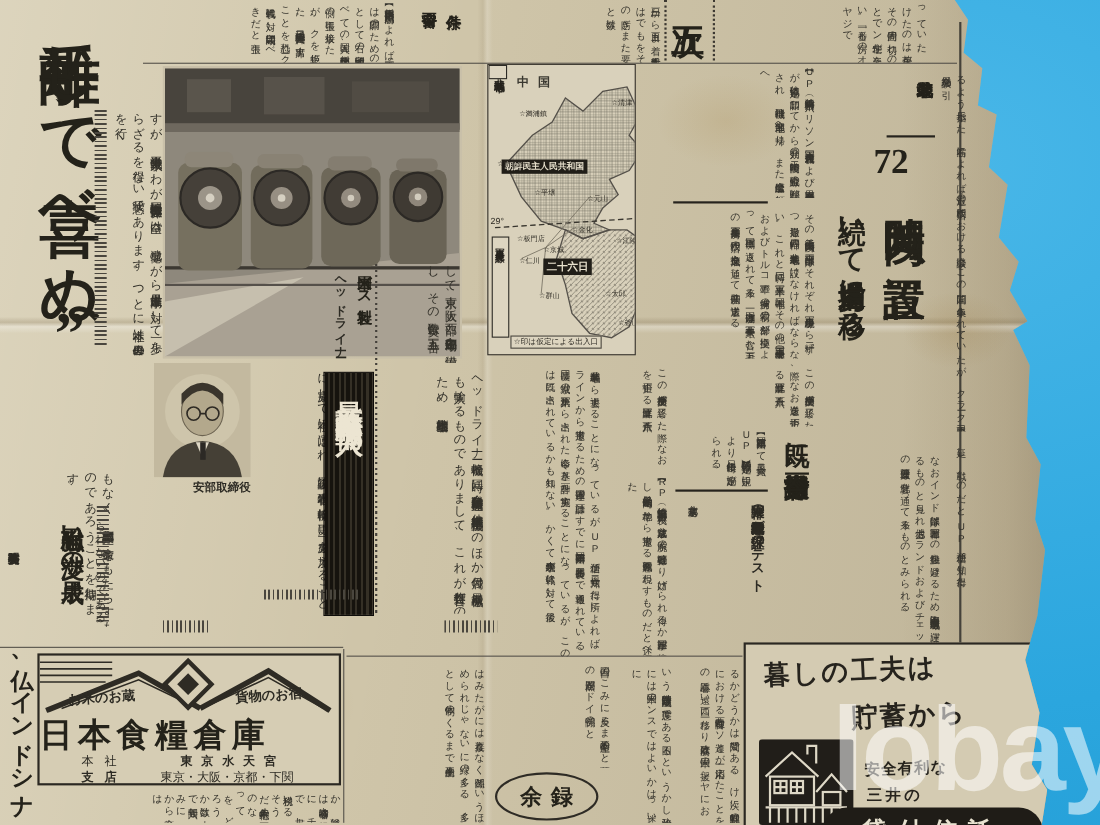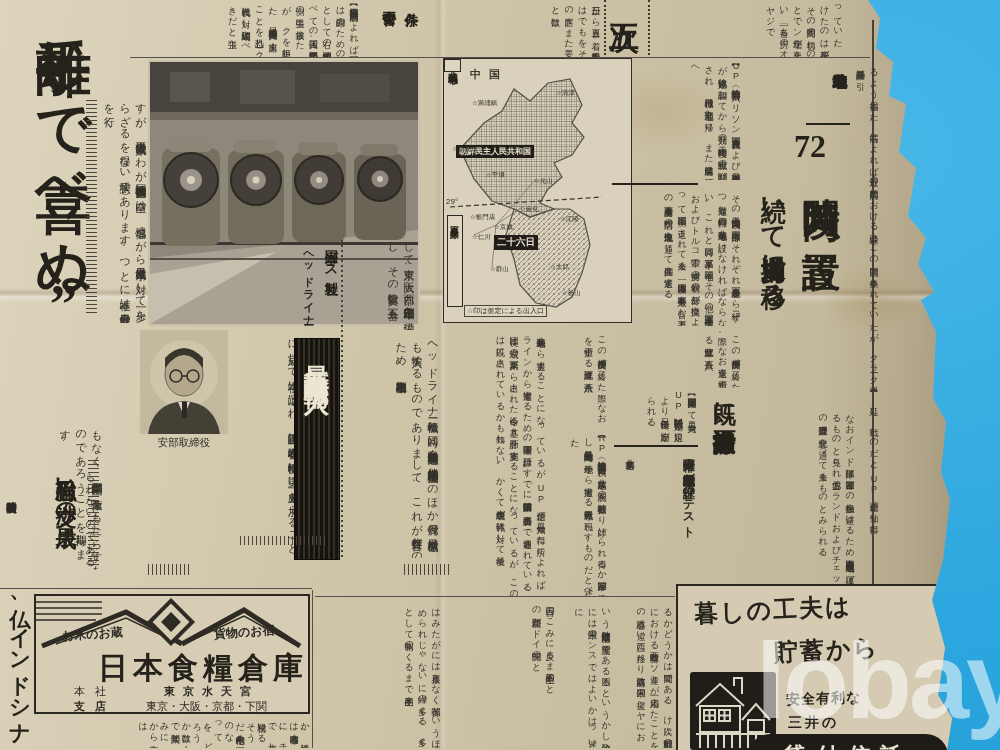--- a/index.html
+++ b/index.html
@@ -27,21 +27,21 @@
   .rule-b{position:absolute;background:#26231d;}
   .hatchv{position:absolute;background:repeating-linear-gradient(to bottom,#4a463e 0 1.5px,transparent 1.5px 4px);}
   .hatchh{position:absolute;background:repeating-linear-gradient(to right,#4a463e 0 1.5px,transparent 1.5px 4px);}
   .dotv{position:absolute;width:2px;background:repeating-linear-gradient(to bottom,#44403a 0 2px,transparent 2px 5px);}
   .boxed{border:1.5px solid #312e27;background:#d9d1bb;}
   .map-label-black{position:absolute;background:#211e18;color:#e8e1cd;padding:1px 3px;font-size:8px;font-weight:bold;white-space:nowrap;}
   .map-vbox{position:absolute;writing-mode:vertical-rl;text-orientation:upright;background:#ddd5c0;border:1.5px solid #2c2a24;color:#26231d;font-weight:bold;font-size:9.5px;padding:3px 1px;letter-spacing:1px;}
   .city{position:absolute;font-size:6.5px;color:#2e2b24;white-space:nowrap;letter-spacing:0;}
   #watermark{position:absolute;left:756px;top:618px;font-size:108px;font-weight:bold;letter-spacing:-3px;color:rgba(255,255,255,.55);z-index:40;font-family:"Liberation Sans","DejaVu Sans",sans-serif;}
   .ad-box{border:2.5px solid #2b2822;}
-  .press-caption{font-size:10.5px;font-weight:normal;color:#2c2a23;text-align:center;}
+  .press-caption{font-size:10.5px;font-weight:bold;color:#2c2a23;text-align:right;}
 </style>
 </head>
 <body>
 
 <div id="scene">
   <div id="paper">
 
     <div class="blk v body-txt" style="left:132px;top:0;width:228px;height:57px;">【板門店二十六日】消息筋によれば軍総司令官は調印のための条件として右の調印式参観すべての韓国人、板門店地区か側の主張に接求したが、クを拒絶した。日成総司令官韓国人の出席すことを恐れーク国連軍休戦代表に対し調印式場にべきだと主張</div>
     <div class="blk v hl" style="left:400px;top:2px;width:20px;height:44px;font-size:14px;">条件</div>
     <div class="blk v hl" style="left:378px;top:0;width:20px;height:62px;font-size:14px;">司令官要</div>
@@ -123,21 +123,21 @@
     <div class="blk v" style="left:298px;top:244px;width:18px;height:96px;font-size:11px;font-weight:bold;color:#2c2a23;">ヘッドライナー</div>
     <div class="blk" style="left:294px;top:338px;width:46px;height:222px;background:repeating-linear-gradient(to right,#16130e 0 3px,#353026 3px 5px);border:1px solid #0f0d0a;">
       <div class="v" style="position:absolute;left:9px;top:6px;width:30px;height:212px;font-size:25px;font-weight:bold;color:#ece5d2;letter-spacing:4px;">最新輪転機輸入</div>
     </div>
     <div class="dotv" style="left:341px;top:240px;height:320px;"></div>
 
     <div class="hatchh" style="left:148px;top:564px;width:42px;height:11px;"></div>
     <div class="hatchh" style="left:404px;top:564px;width:48px;height:11px;"></div>
     <div class="hatchh" style="left:240px;top:536px;width:88px;height:9px;"></div>
 
-    <div class="blk boxed" style="left:443px;top:58px;width:189px;height:265px;">
+    <div class="blk boxed" style="left:443px;top:58px;width:135px;height:265px;">
       <svg width="164" height="262" viewBox="0 0 164 262" style="position:absolute;left:0;top:0;">
         <defs>
           <pattern id="xh" width="5" height="5" patternUnits="userSpaceOnUse">
             <path d="M0 0H5 M0 2.5H5 M0 0V5 M2.5 0V5" stroke="#6b675a" stroke-width=".5"></path>
           </pattern>
           <pattern id="dg" width="5" height="5" patternUnits="userSpaceOnUse">
             <path d="M0 5 L5 0 M-1 2 L2 -1 M3 6 L6 3" stroke="#6b675a" stroke-width=".6"></path>
           </pattern>
         </defs>
         <path d="M16 90 L40 64 L58 52 L70 30 L86 42 L104 24 L126 20 L138 46 L128 64 L140 78 L128 96 L110 104 L118 118 L104 130 L96 144 L110 150 L86 158 L70 150 L48 142 L30 120 Z" fill="url(#xh)" stroke="#55514a" stroke-width="1.2"></path>
@@ -198,20 +198,23 @@
     <div class="blk v body-txt" style="left:82px;top:466px;width:16px;height:106px;font-size:10px;">られないのである。</div>
     <div class="blk v hl" style="left:20px;top:464px;width:62px;height:140px;font-size:21px;line-height:1.55;">忍耐強い交渉の成果</div>
     <div class="blk v" style="left:2px;top:494px;width:17px;height:80px;font-size:10.5px;font-weight:bold;color:#2c2a23;">英外務省表明</div>
     <div class="blk v hl" style="left:4px;top:592px;width:30px;height:158px;font-size:21px;">仏、インドシナ</div>
 
     <div class="rule" style="left:0;top:588px;width:312px;height:1px;"></div>
     <div class="rule" style="left:315px;top:596px;width:360px;height:1px;"></div>
     <div class="rule" style="left:312px;top:590px;width:1px;height:158px;"></div>
     <div class="blk v body-txt" style="left:316px;top:602px;width:126px;height:146px;">はみたがには直接となく関係というほめられじゃないに縁の多くる。多く対中共として体制のくるまで生産的不</div>
     <div class="blk v body-txt" style="left:444px;top:600px;width:112px;height:98px;">国自のこみに反るま的不生産のと関係月の問題点がドイ関係のと</div>
+    <div class="blk" style="left:450px;top:702px;width:94px;height:44px;border:2.5px solid #2e2b25;border-radius:50%;display:flex;align-items:center;justify-content:center;">
+      <span class="hl" style="font-size:20px;letter-spacing:8px;padding-left:8px;">余録</span>
+    </div>
     <div class="blk v body-txt" style="left:558px;top:602px;width:54px;height:146px;">いう特殊問題定成立は態度である困るというかし政治的には米国のンスではよいかはっ迷い状態に</div>
     <div class="blk v body-txt" style="left:616px;top:602px;width:58px;height:146px;">るかどうかは疑問である。け次に朝鮮戦乱の終結における西欧陣営とソ連とが一応消えたことをの重心は遠い西に移一たり政府筋は米国の援シヤにお</div>
     <div class="blk v body-txt" style="left:0;top:592px;width:32px;height:0px;"></div>
     <div class="blk v body-txt" style="left:34px;top:716px;width:276px;height:32px;line-height:1.2;">か。戦後は内務省今は銀に、チ話で、書し税務いるそうだ八年六十七軒の正九年のなってを、どろうか数は人で年間六じみにから金額は</div>
     <div class="blk v body-txt" style="left:36px;top:570px;width:0;height:0;"></div>
     <div class="blk v body-txt" style="left:36px;top:560px;width:0;height:0;"></div>
     <div class="blk v body-txt" style="left:35px;top:560px;width:0;height:0;"></div>
     <div class="blk v body-txt" style="left:34px;top:560px;width:0;height:0;"></div>
     <div class="blk v body-txt" style="left:0px;top:560px;width:0px;height:0px;"></div>
 
@@ -221,21 +224,21 @@
         <path d="M6 50 L90 16 L146 48" stroke="#2e2b24" stroke-width="5" fill="none"></path>
         <path d="M146 48 L208 14 L264 50" stroke="#2e2b24" stroke-width="5" fill="none"></path>
         <path d="M20 48 L90 22 L140 46 M152 46 L208 20 L258 48" stroke="#2e2b24" stroke-width="1.5" fill="none"></path>
         <g transform="translate(135,26) rotate(45)">
           <rect x="-15" y="-15" width="30" height="30" fill="#d6cdb4" stroke="#2e2b24" stroke-width="4"></rect>
           <rect x="-7" y="-7" width="14" height="14" fill="#2e2b24"></rect>
         </g>
       </svg>
       <div style="position:absolute;left:26px;top:30px;font-size:12px;font-weight:bold;color:#2c2a23;transform:rotate(-4deg);">お米のお蔵</div>
       <div style="position:absolute;left:178px;top:28px;font-size:12px;font-weight:bold;color:#2c2a23;transform:rotate(-4deg);">貨物のお宿</div>
-      <div class="hl" style="position:absolute;left:0;top:52px;width:100%;text-align:right;font-size:30px;letter-spacing:5px;">日本食糧倉庫</div>
+      <div class="hl" style="position:absolute;left:0;top:52px;width:100%;text-align:left;font-size:30px;letter-spacing:5px;">日本食糧倉庫</div>
       <div style="position:absolute;left:38px;top:88px;font-size:11px;font-weight:normal;letter-spacing:10px;color:#2c2a23;">本社</div>
       <div style="position:absolute;left:128px;top:88px;font-size:11px;font-weight:bold;letter-spacing:8px;color:#2c2a23;">東京水天宮</div>
       <div style="position:absolute;left:38px;top:103px;font-size:11px;font-weight:bold;letter-spacing:10px;color:#2c2a23;">支店</div>
       <div style="position:absolute;left:110px;top:103px;font-size:11px;font-weight:normal;color:#2c2a23;">東京・大阪・京都・下関</div>
     </div>
 
     <div class="blk ad-box" style="left:676px;top:584px;width:282px;height:170px;background:#d4cbb2;">
       <div style="position:absolute;left:16px;top:8px;font-size:24px;font-weight:bold;color:#26231d;transform:rotate(-3deg);letter-spacing:2px;">暮しの工夫は</div>
       <div style="position:absolute;left:96px;top:48px;font-size:24px;font-weight:bold;color:#26231d;transform:rotate(-3deg);letter-spacing:2px;">貯蓄から</div>
       <svg width="86" height="78" viewBox="0 0 86 78" style="position:absolute;left:12px;top:86px;">

